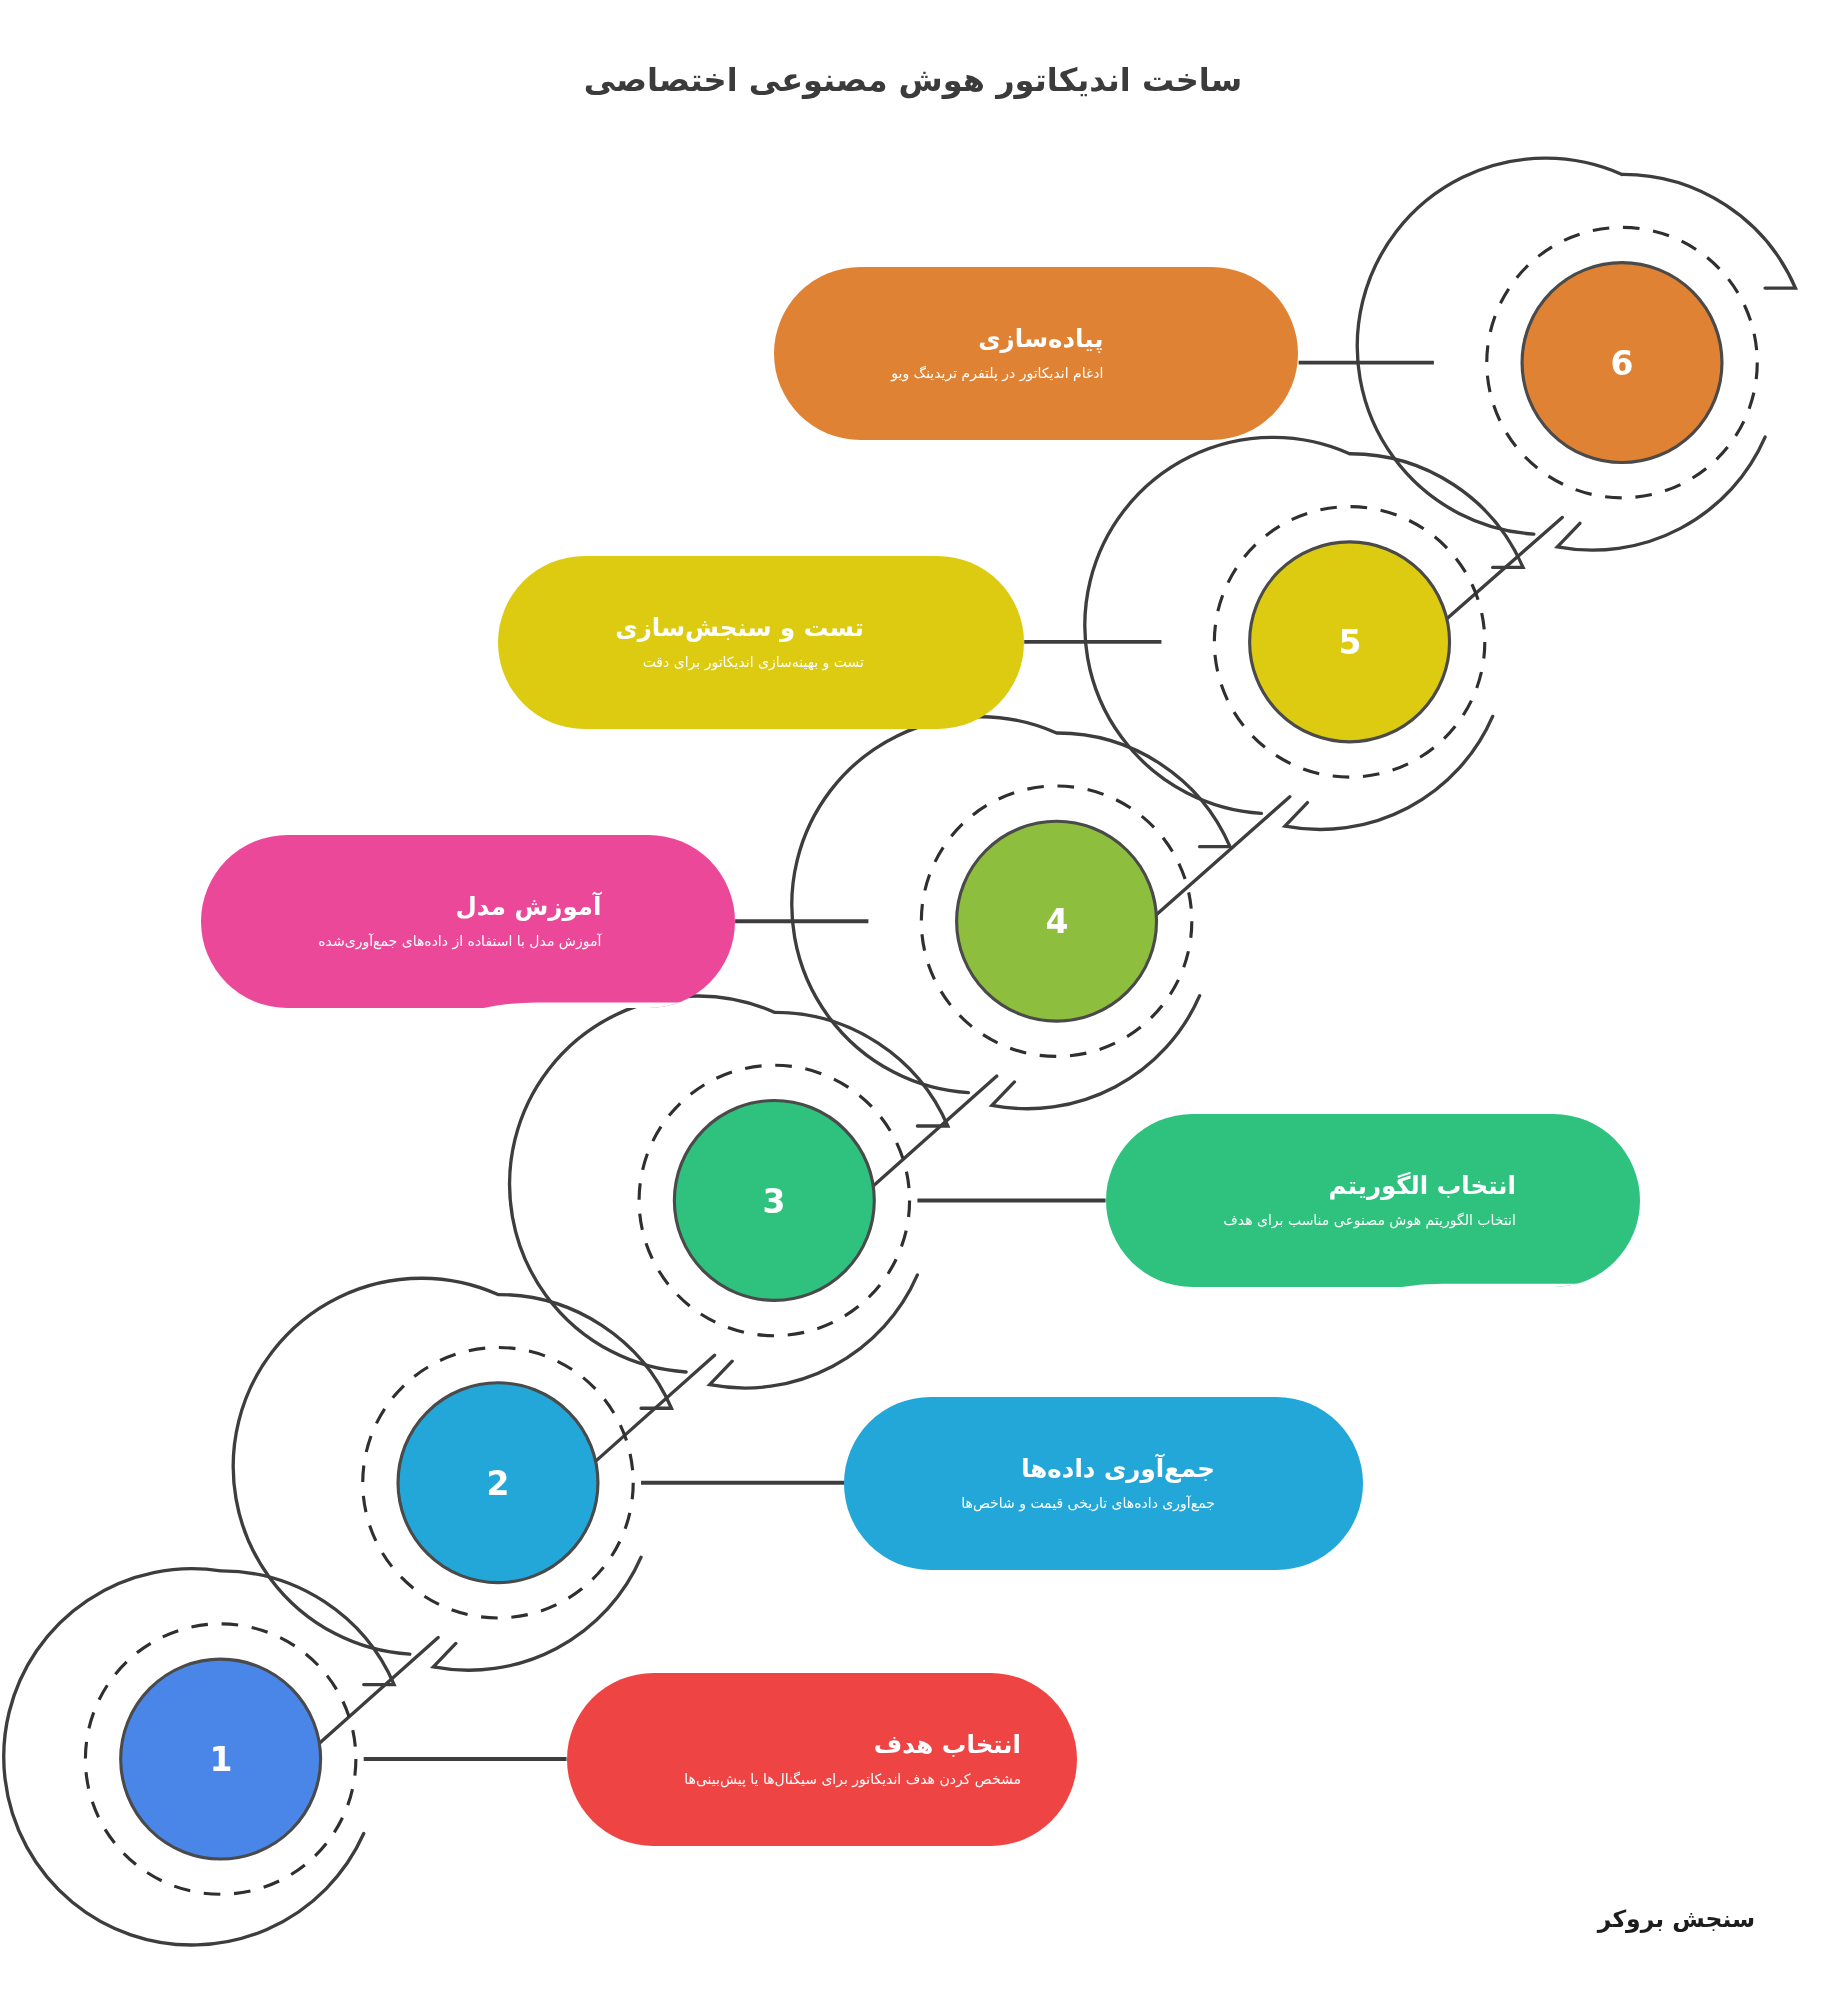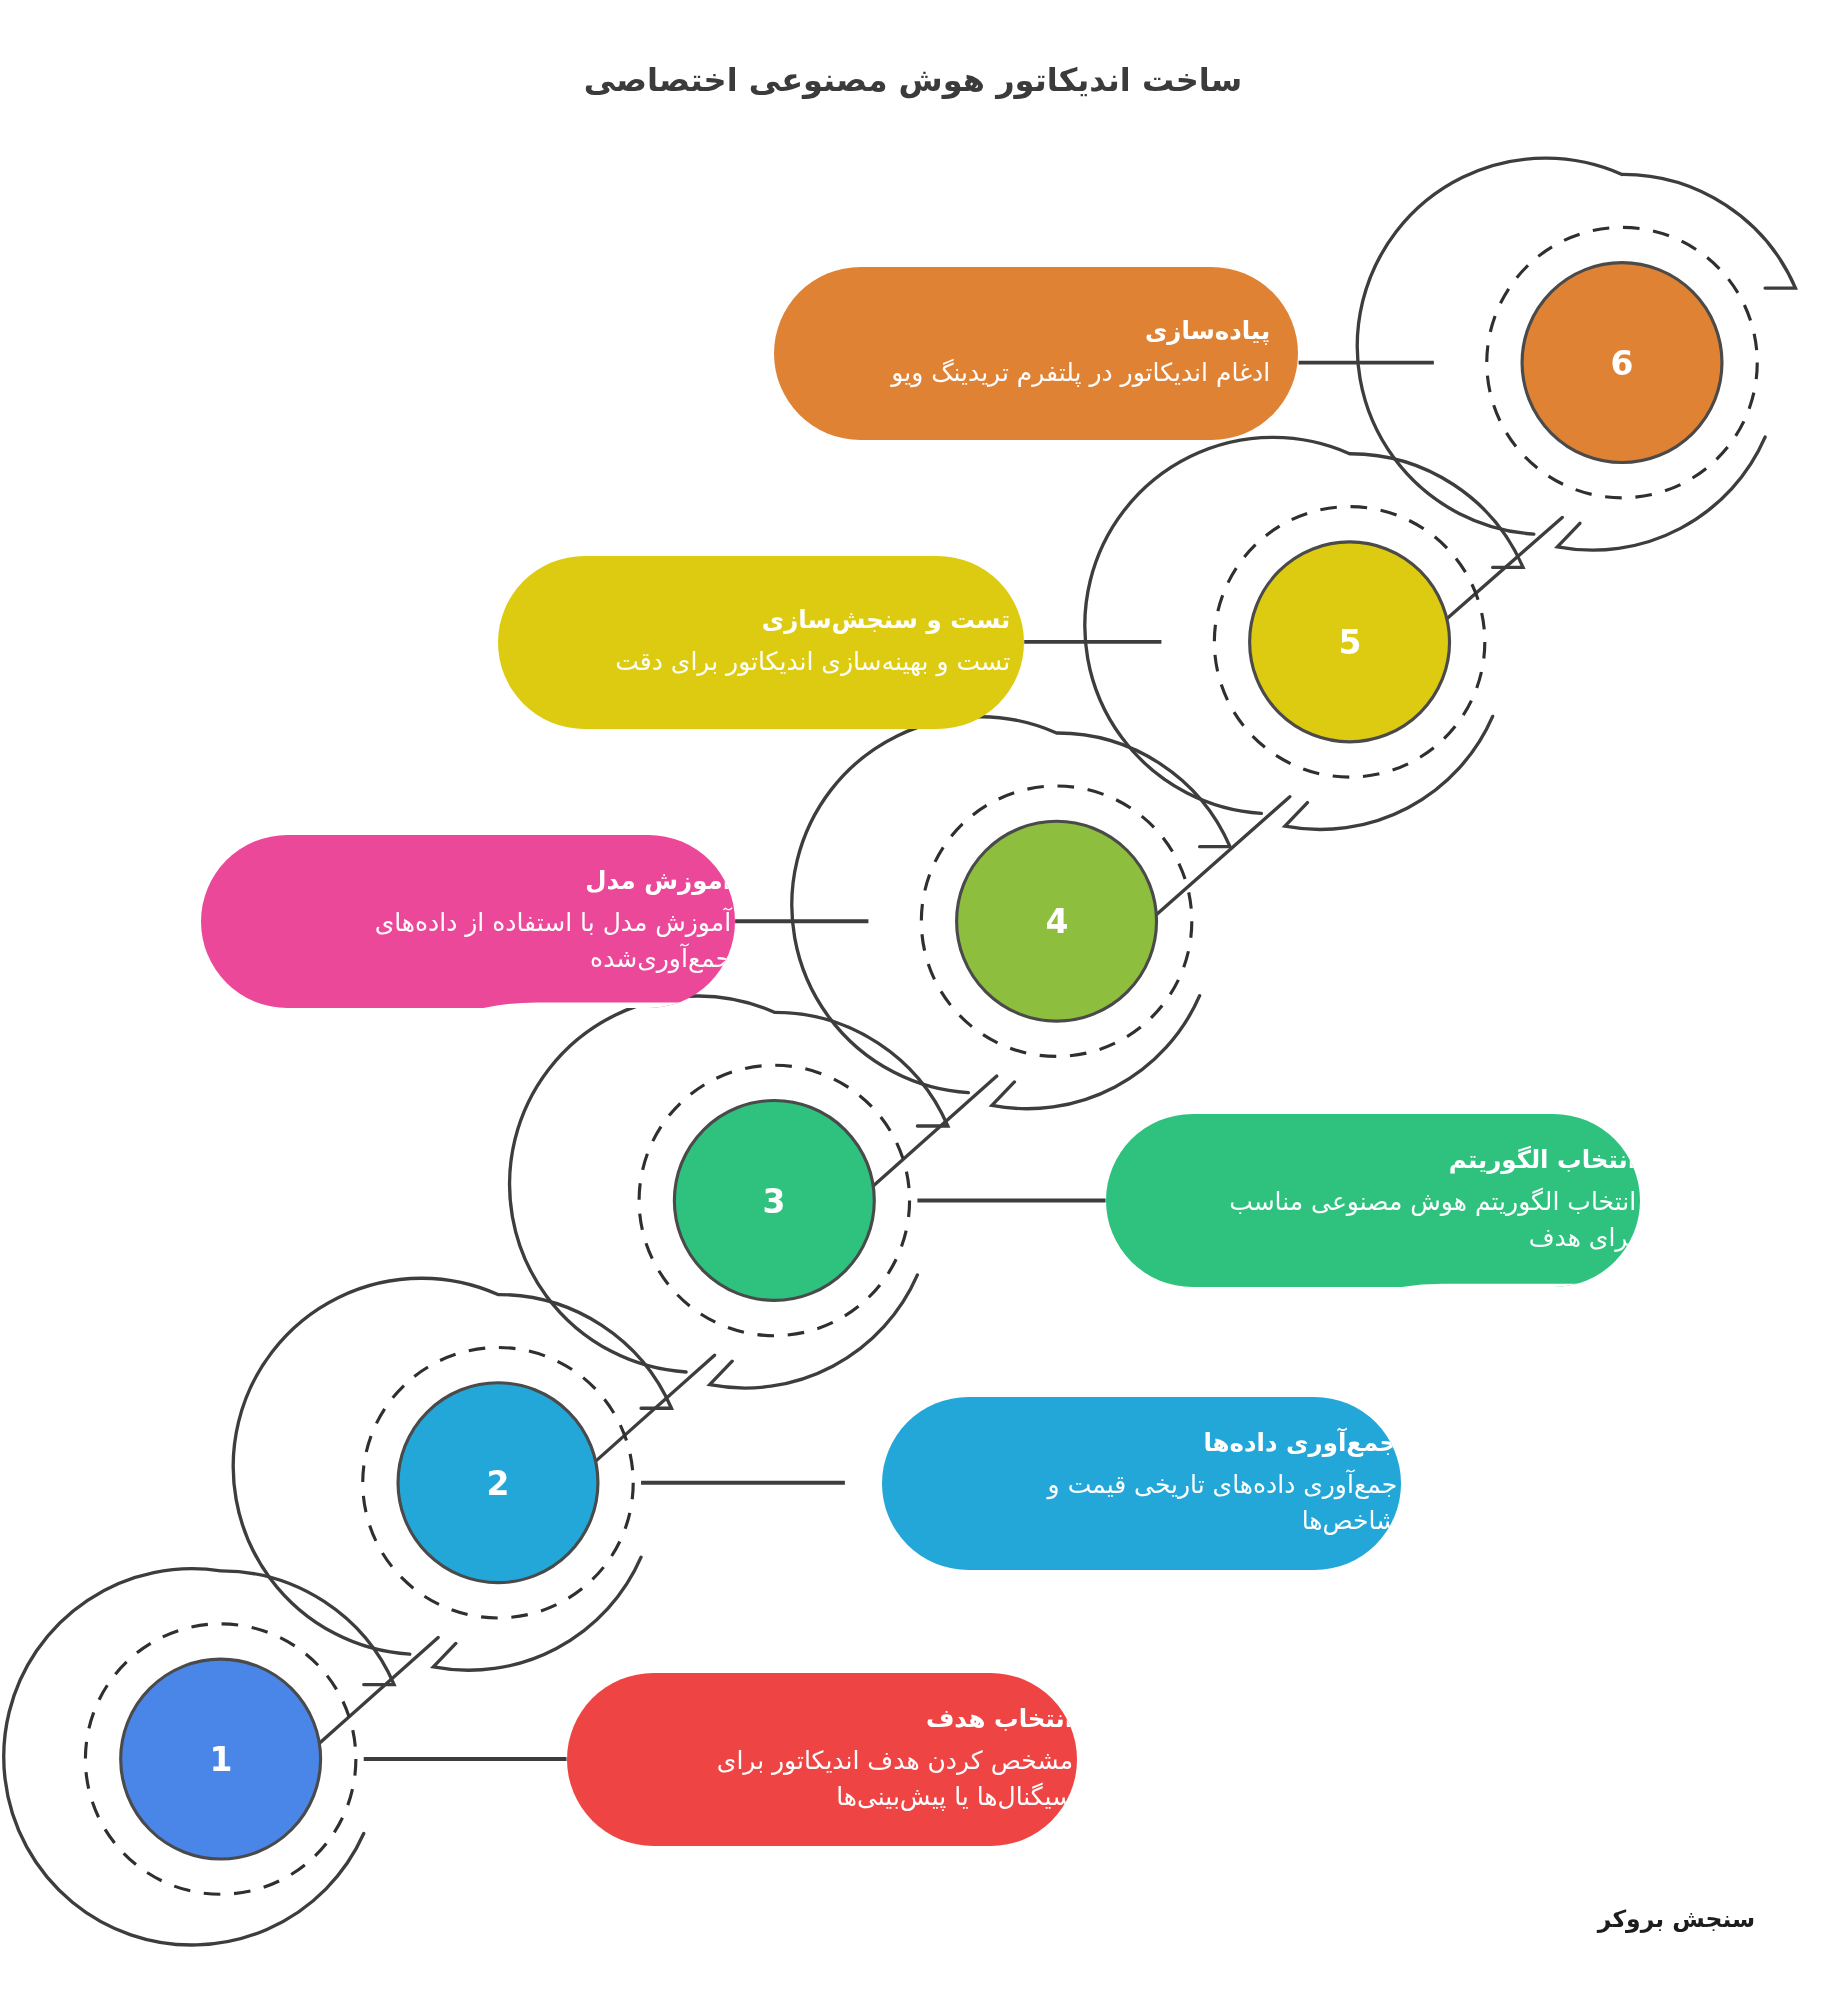--- a/index.html
+++ b/index.html
@@ -25,21 +25,21 @@
   }
   .pill .txtwrap{
     display:flex;flex-direction:column;justify-content:center;
     text-align:right;padding:0 3.9px;
   }
   .pill .head{
     font-size:24.5px;font-weight:bold;line-height:1.25;margin-bottom:8.8px;
     white-space:nowrap;
   }
   .pill .sub{
-    font-size:25px;font-weight:normal;line-height:1.45;opacity:.99;
+    font-size:14px;font-weight:normal;line-height:1.45;opacity:.99;
   }
   .ico{
     width:84px;height:84px;flex:0 0 84px;display:flex;
     align-items:center;justify-content:center;margin:0 13.7px 0 15.7px;
   }
   .ico svg{display:block;overflow:visible;}
 
   
   .numlbl{
     position:absolute;color:#ffffff;font-size:33px;font-weight:bold;
@@ -216,21 +216,21 @@
         <path d="M18 53 L30 21 L42 53 M22.5 43 H37.5"></path>
         <path d="M53 21 V53"></path>
       </svg>
     </span>
     <span class="txtwrap">
       <span class="head">انتخاب الگوریتم</span>
       <span class="sub">انتخاب الگوریتم هوش مصنوعی مناسب برای هدف</span>
     </span>
   </div>
 
-  <div class="pill" style="left:882px;top:1397px;width:519px;height:173px;background:#22a7d8;">
+  <div class="pill" style="left:844px;top:1397px;width:519px;height:173px;background:#22a7d8;">
     <span class="ico">
       <svg width="76" height="76" viewBox="0 0 78 78" fill="none" stroke="#ffffff" stroke-width="3.4" stroke-linecap="round" stroke-linejoin="round">
         <path d="M5 14 a8 8 0 0 1 8 -8 H56 a8 8 0 0 1 8 8 V37"></path>
         <path d="M5 14 V58 a8 8 0 0 0 8 8 H31"></path>
         <path d="M5 25 H64 M5 40 H36 M5 54 H33"></path>
         <path d="M24 25 V66 M44 25 V37"></path>
         <circle cx="48" cy="52" r="17"></circle>
         <path d="M60 64 L73 78"></path>
       </svg>
     </span>

